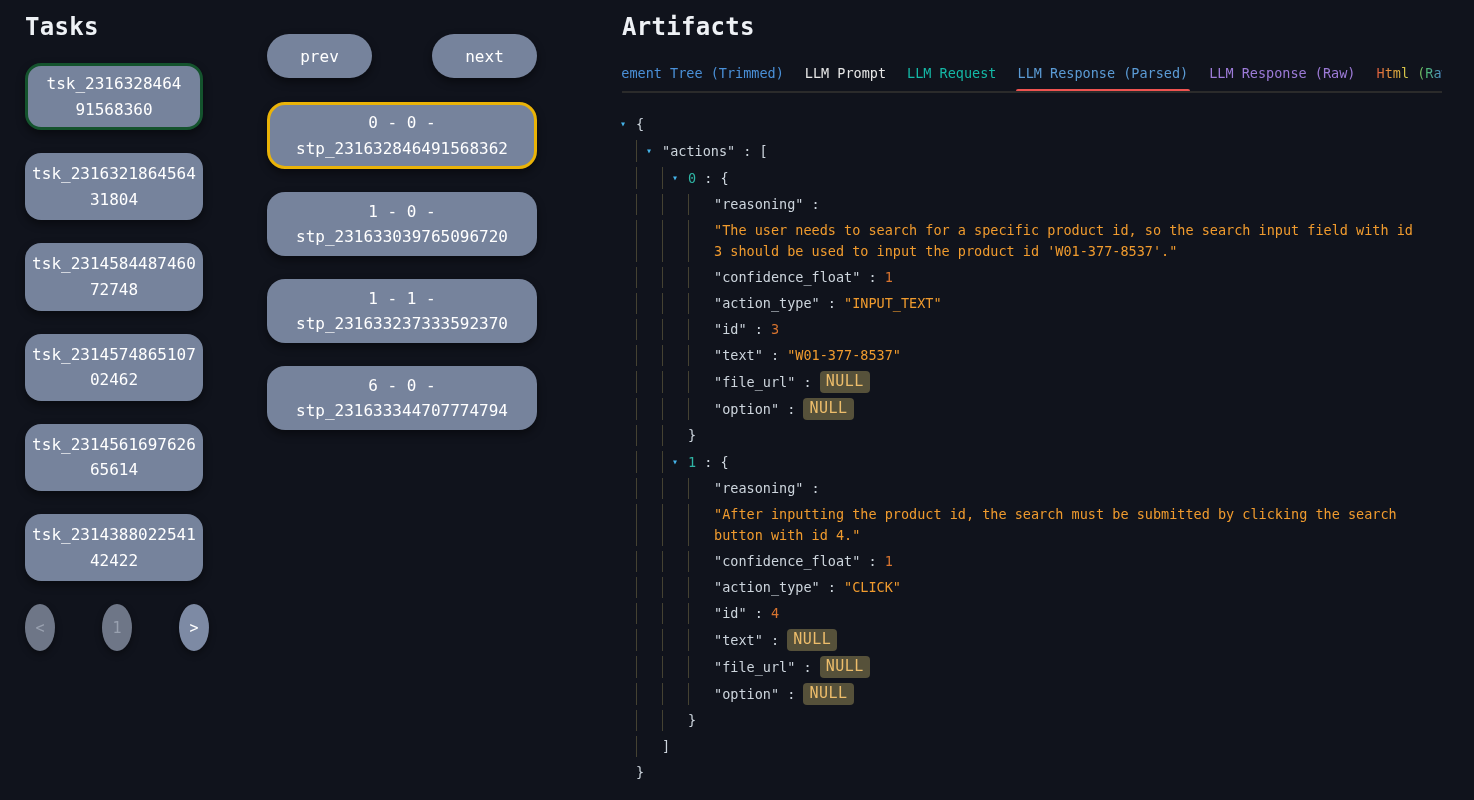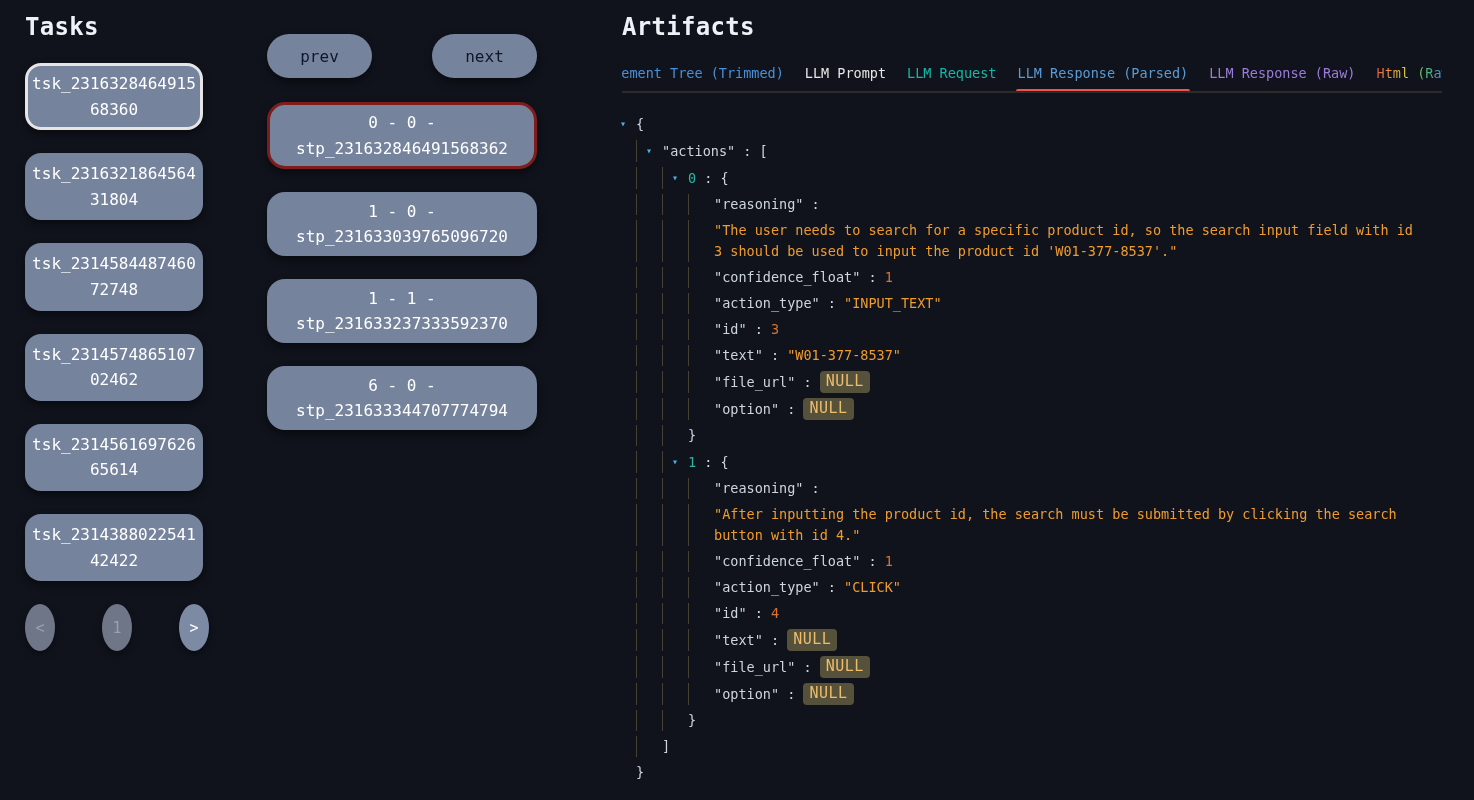--- a/index.html
+++ b/index.html
@@ -15,45 +15,45 @@
   
   .col-tasks{width:178px;flex:none;}
   .task-list{margin-top:22px;}
   .task-btn{
     display:block;width:100%;box-sizing:border-box;min-height:64px;
     background:#76839c;border:none;border-radius:16px;color:#fff;
     font:16px/1.6 "DejaVu Sans Mono",monospace;
     padding:8px 6px;margin-bottom:23px;text-align:center;word-break:break-all;
     box-shadow:0 4px 9px rgba(0,0,0,.45);cursor:pointer;
   }
-  .task-btn.selected{border:3px solid #e5e5e5;padding:5px 4px;}
+  .task-btn.selected{border:3px solid #14532d;padding:5px 18px;}
   .pagination{display:flex;justify-content:space-between;align-items:center;width:184px;margin-top:15px;}
   .pg{
     width:30px;height:47px;border-radius:50%;border:none;cursor:pointer;
     font:15px "DejaVu Sans Mono",monospace;box-shadow:0 3px 7px rgba(0,0,0,.4);
   }
   .pg.dim{background:#6e7687;color:#99a1b0;}
   .pg.bright{background:#7d8aa4;color:#fff;}
 
   
   .col-steps{width:270px;flex:none;margin-left:64px;}
   .prevnext{display:flex;justify-content:space-between;margin-top:21px;}
   .pn-btn{
-    width:105px;height:44px;border:none;border-radius:22px;background:#76839c;color:#0f172a;
+    width:105px;height:44px;border:none;border-radius:22px;background:#76839c;color:#ffffff;
     font:16px "DejaVu Sans Mono",monospace;box-shadow:0 4px 9px rgba(0,0,0,.45);cursor:pointer;
   }
   .step-list{margin-top:24px;}
   .step-btn{
     display:block;width:100%;box-sizing:border-box;min-height:64px;
     background:#76839c;border:none;border-radius:18px;color:#fff;
     font:16px/1.6 "DejaVu Sans Mono",monospace;
     padding:0 12px;margin-bottom:23px;text-align:center;
     box-shadow:0 4px 9px rgba(0,0,0,.45);cursor:pointer;
   }
-  .step-btn.selected{border:3px solid #7f1d1d;padding:5px 9px;}
+  .step-btn.selected{border:3px solid #eab308;padding:5px 9px;}
 
   
   .col-main{flex:1;min-width:0;margin-left:85px;padding-right:32px;}
   .tabs{
     display:flex;gap:21px;margin-top:24px;padding-bottom:10px;
     border-bottom:2px solid #2b2b2b;white-space:nowrap;overflow:hidden;
   }
   .tab{font-size:13.5px;position:relative;cursor:pointer;flex:none;}
   .tab.clipped{margin-left:-17px;}
   .tab.active::after{

